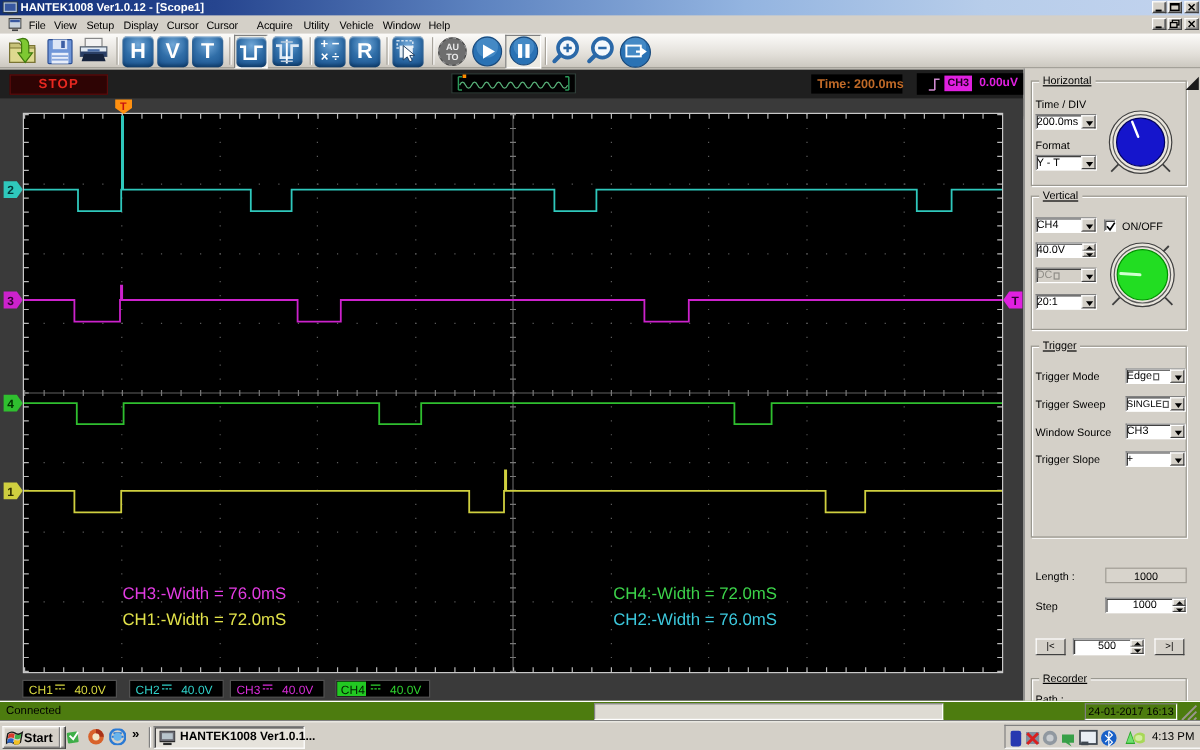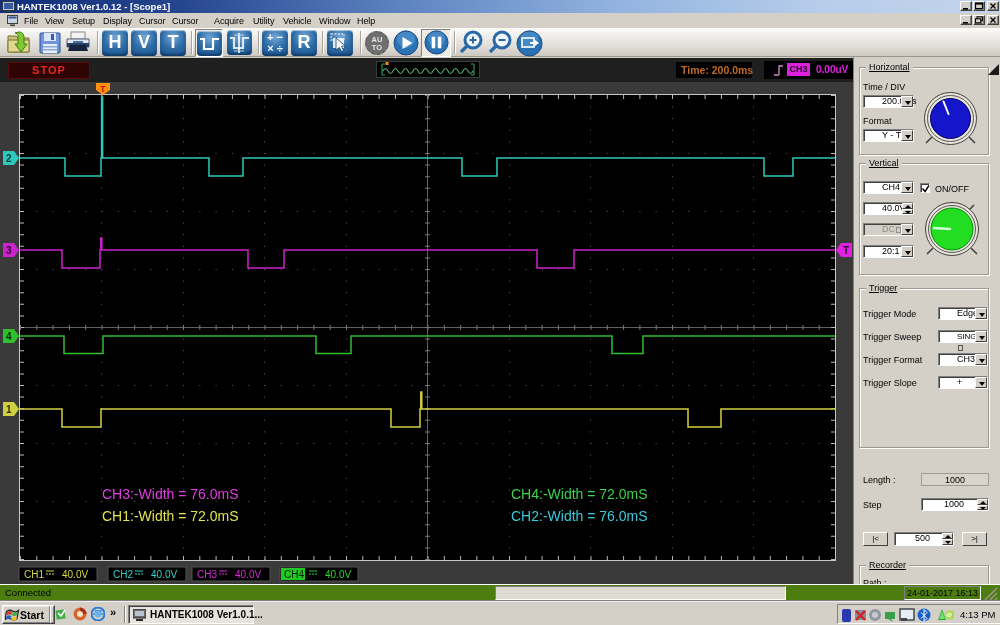--- a/index.html
+++ b/index.html
@@ -19,21 +19,21 @@
 .bluebtn{border-radius:4px;background:radial-gradient(circle at 50% 28%,#72a8d8 0%,#306ea8 48%,#174f8a 100%);color:#fff;font-weight:bold;text-align:center;box-shadow:inset 0 1px 1px rgba(255,255,255,.6),inset 0 -2px 3px rgba(0,30,60,.5);}
 
 #strip{left:0;top:58px;width:853px;height:41px;background:#1f1f1f;border-bottom:2px solid #c4c0b8;}
 
 #scope{left:0;top:82px;width:853px;height:502px;background:#3a3a3a;}
 
 #panel{left:853px;top:57px;width:147px;height:527px;background:#d4d0c8;border-left:1px solid #808080;font-size:9px;color:#000;}
 .grp{position:absolute;left:5px;width:130px;border:1px solid #9a9890;box-shadow:1px 1px 0 #fff, inset 1px 1px 0 #fff;}
 .grp>.cap{position:absolute;top:-6px;left:6px;background:#d4d0c8;padding:0 3px;font-size:9px;text-decoration:underline;}
 .lbl{position:absolute;font-size:9px;}
-.combo{position:absolute;height:13px;background:#fff;border:1px solid;border-color:#808080 #fff #fff #808080;box-shadow:inset 1px 1px 0 #404040;font-size:9px;line-height:11px;padding-left:18px;color:#000;}
+.combo{position:absolute;height:13px;background:#fff;border:1px solid;border-color:#808080 #fff #fff #808080;box-shadow:inset 1px 1px 0 #404040;font-size:9px;line-height:11px;padding-left:0;color:#000;}
 .combo .db{position:absolute;right:0px;top:0px;width:12px;height:11px;background:#d4d0c8;border:1px solid;border-color:#fff #404040 #404040 #fff;}
 .combo .db:after{content:"";position:absolute;left:3px;top:4px;border:3px solid transparent;border-top:4px solid #000;border-bottom:none;}
 .sup,.sdn{position:absolute;right:0;width:11px;height:5.5px;background:#d4d0c8;border:1px solid;border-color:#fff #404040 #404040 #fff;}
 .sup{top:0;}
 .sdn{top:5.5px;}
 .sup:after{content:"";position:absolute;left:2px;top:1px;border:3px solid transparent;border-bottom:3px solid #000;border-top:none;}
 .sdn:after{content:"";position:absolute;left:2px;top:1px;border:3px solid transparent;border-top:3px solid #000;border-bottom:none;}
 .sbtn{position:absolute;background:#d4d0c8;border:1px solid;border-color:#fff #404040 #404040 #fff;font-size:8px;text-align:center;}
 .boxg{display:inline-block;width:5px;height:6px;border:1px solid #555;vertical-align:-1px;margin-left:1px;}
 
@@ -351,21 +351,21 @@
   <path d="M27 29 L11 28" stroke="#d0ffd0" stroke-width="2.5" stroke-linecap="round"></path>
  </svg>
 
  <div class="grp" style="top:231px;height:160px">
       <span class="cap">Trigger</span>
     </div>
  <div class="lbl" style="left:9px;top:252px">Trigger Mode</div>
  <div class="combo" style="left:84px;top:250px;width:50px">Edge<span class="boxg"></span><span class="db"></span></div>
  <div class="lbl" style="left:9px;top:275px">Trigger Sweep</div>
  <div class="combo" style="left:84px;top:273px;width:50px;font-size:8px">SINGLE<span class="boxg"></span><span class="db"></span></div>
- <div class="lbl" style="left:9px;top:298px">Trigger Format</div>
+ <div class="lbl" style="left:9px;top:298px">Window Source</div>
  <div class="combo" style="left:84px;top:296px;width:50px">CH3<span class="db"></span></div>
  <div class="lbl" style="left:9px;top:321px">Trigger Slope</div>
  <div class="combo" style="left:84px;top:319px;width:50px">+<span class="db"></span></div>
 
  <div class="lbl" style="left:9px;top:418px">Length :</div>
  <div class="abs" style="left:67px;top:416px;width:68px;height:13px;background:#d8d4cc;border:1px solid #a09c94;font-size:9px;text-align:center;line-height:12px">1000</div>
  <div class="lbl" style="left:9px;top:443px">Step</div>
  <div class="combo" style="left:67px;top:441px;width:68px;padding-left:22px">1000<span class="sup"></span><span class="sdn"></span></div>
  <div class="sbtn" style="left:9px;top:475px;width:25px;height:14px;line-height:12px">|&lt;</div>
  <div class="combo" style="left:40px;top:475px;width:60px;height:14px;padding-left:20px">500<span class="sup" style="height:6px"></span><span class="sdn" style="top:6px;height:6px"></span></div>

